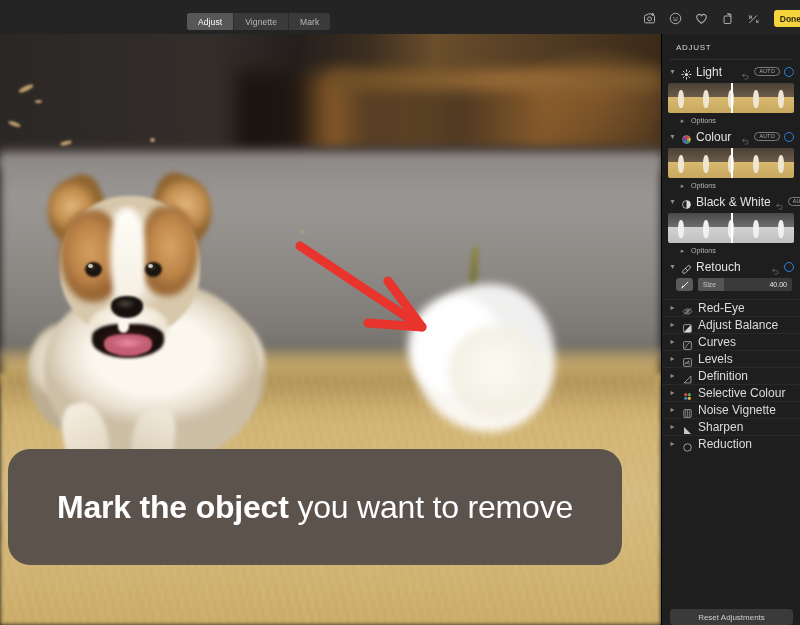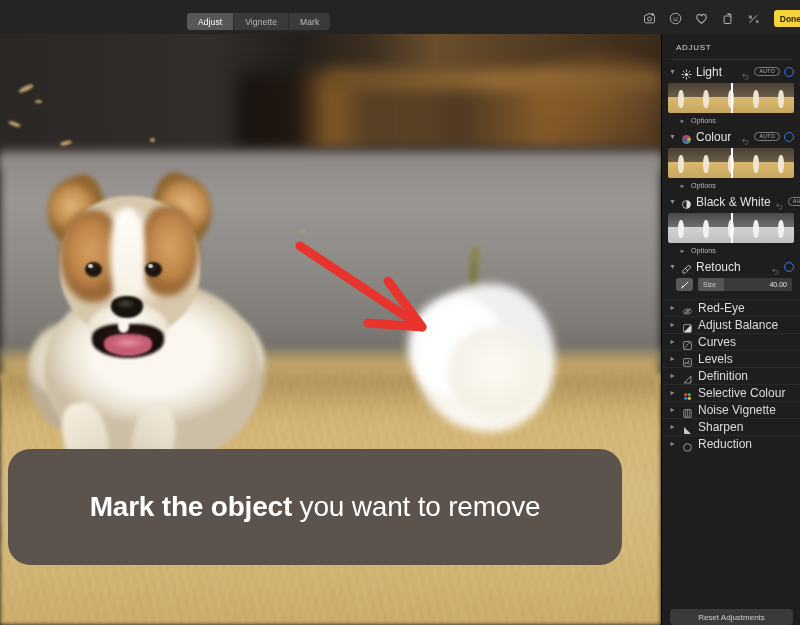--- a/index.html
+++ b/index.html
@@ -237,21 +237,21 @@
 
   
   .caption {
     position:absolute; left:8px; top:415px; width:614px; height:116px;
     background:#5c534c; border-radius:22px;
     display:flex; align-items:center; justify-content:center;
     text-align:center;
     padding:0 40px;
   }
   .caption-text {
-    color:#ffffff; font-size:28px; line-height:1.28;
+    color:#ffffff; font-size:32px; line-height:1.28;
     font-weight:400; letter-spacing:-.2px;
   }
   .caption-text b { font-weight:bold; }
 
   
   .sidebar {
     position:absolute; left:661px; top:34px; width:139px; height:591px;
     background:#1e1e1e;
     border-left:1px solid #000;
     overflow:hidden;

